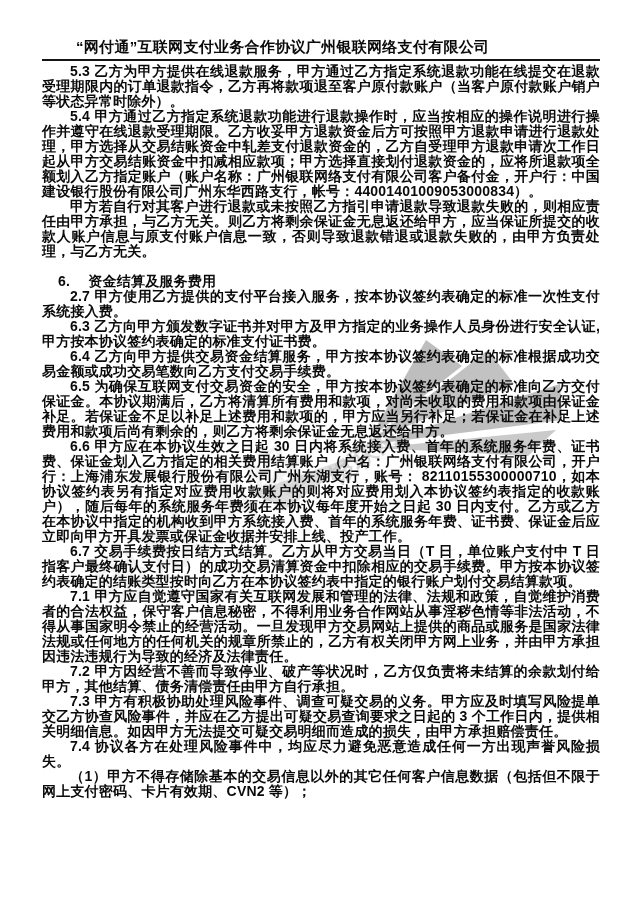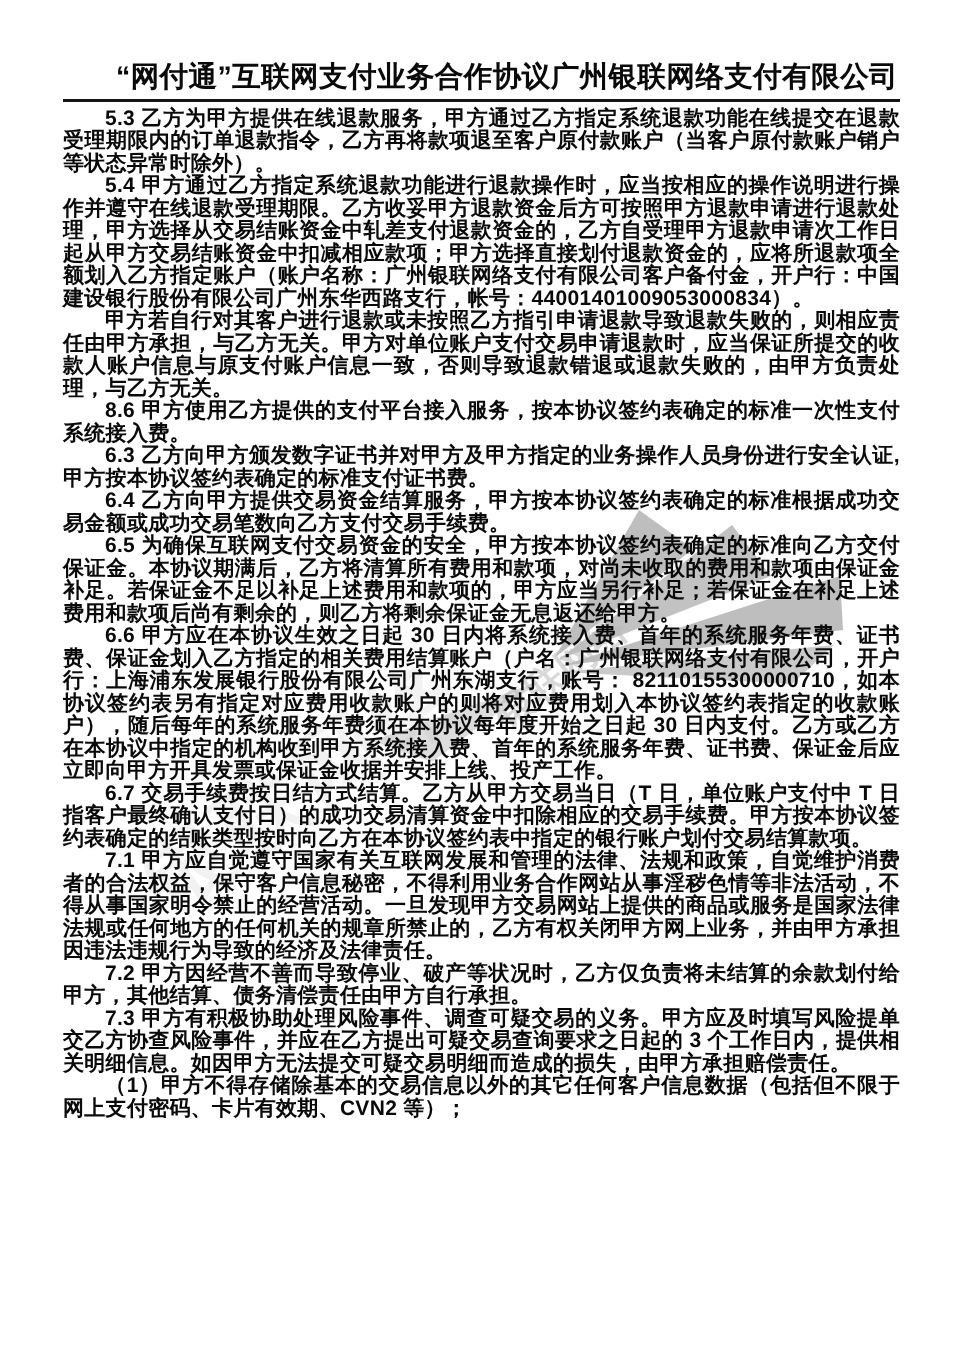--- a/index.html
+++ b/index.html
@@ -25,25 +25,24 @@
   .wm-text-1{left:322px;top:428px;font-size:26px;transform:rotate(-38deg);opacity:.55;}
   .wm-text-2{left:78px;top:525px;font-size:58px;transform:rotate(-35deg);opacity:.18;letter-spacing:4px;}
   
   .content{position:relative;z-index:1;}
   .doc-header{
     margin:38px 40px 0 42px;
     border-bottom:2px solid #151515;
     padding-bottom:2px;
   }
   .doc-title{
-    font-size:19px;
+    font-size:15px;
     font-weight:700;
     padding-left:34px;
     letter-spacing:.3px;
-    text-align:center;
   }
   .doc-body{
     margin:3px 40px 0 42px;
     font-size:14px;
     line-height:15px;
     font-weight:700;
     text-align:justify;
     letter-spacing:.2px;
   }
   .para{text-indent:2em;}
@@ -72,30 +71,32 @@
 
   <div class="content">
     <div class="doc-header">
       <div class="doc-title">“网付通”互联网支付业务合作协议广州银联网络支付有限公司</div>
     </div>
 
     <div class="doc-body">
 
     <div class="para">5.3 乙方为甲方提供在线退款服务，甲方通过乙方指定系统退款功能在线提交在退款受理期限内的订单退款指令，乙方再将款项退至客户原付款账户（当客户原付款账户销户等状态异常时除外）。</div>
         <div class="para">5.4 甲方通过乙方指定系统退款功能进行退款操作时，应当按相应的操作说明进行操作并遵守在线退款受理期限。乙方收妥甲方退款资金后方可按照甲方退款申请进行退款处理，甲方选择从交易结账资金中轧差支付退款资金的，乙方自受理甲方退款申请次工作日起从甲方交易结账资金中扣减相应款项；甲方选择直接划付退款资金的，应将所退款项全额划入乙方指定账户（账户名称：广州银联网络支付有限公司客户备付金，开户行：中国建设银行股份有限公司广州东华西路支行，帐号：44001401009053000834）。</div>
-        <div class="para">甲方若自行对其客户进行退款或未按照乙方指引申请退款导致退款失败的，则相应责任由甲方承担，与乙方无关。甲方对单位账户支付交易申请退款时，应当保证所提交的收款人账户信息与原支付账户信息一致，否则导致退款错退或退款失败的，由甲方负责处理，与乙方无关。</div>
-        <div class="para">8.6 甲方使用乙方提供的支付平台接入服务，按本协议签约表确定的标准一次性支付系统接入费。</div>
+        <div class="para">甲方若自行对其客户进行退款或未按照乙方指引申请退款导致退款失败的，则相应责任由甲方承担，与乙方无关。则乙方将剩余保证金无息返还给甲方，应当保证所提交的收款人账户信息与原支付账户信息一致，否则导致退款错退或退款失败的，由甲方负责处理，与乙方无关。</div>
+        <div class="heading">6.　 资金结算及服务费用</div>
+        <div class="para">2.7 甲方使用乙方提供的支付平台接入服务，按本协议签约表确定的标准一次性支付系统接入费。</div>
         <div class="para">6.3 乙方向甲方颁发数字证书并对甲方及甲方指定的业务操作人员身份进行安全认证,甲方按本协议签约表确定的标准支付证书费。</div>
         <div class="para">6.4 乙方向甲方提供交易资金结算服务，甲方按本协议签约表确定的标准根据成功交易金额或成功交易笔数向乙方支付交易手续费。</div>
         <div class="para">6.5 为确保互联网支付交易资金的安全，甲方按本协议签约表确定的标准向乙方交付保证金。本协议期满后，乙方将清算所有费用和款项，对尚未收取的费用和款项由保证金补足。若保证金不足以补足上述费用和款项的，甲方应当另行补足；若保证金在补足上述费用和款项后尚有剩余的，则乙方将剩余保证金无息返还给甲方。</div>
         <div class="para">6.6 甲方应在本协议生效之日起 30 日内将系统接入费、首年的系统服务年费、证书费、保证金划入乙方指定的相关费用结算账户（户名：广州银联网络支付有限公司，开户行：上海浦东发展银行股份有限公司广州东湖支行，账号： 82110155300000710，如本协议签约表另有指定对应费用收款账户的则将对应费用划入本协议签约表指定的收款账户），随后每年的系统服务年费须在本协议每年度开始之日起 30 日内支付。乙方或乙方在本协议中指定的机构收到甲方系统接入费、首年的系统服务年费、证书费、保证金后应立即向甲方开具发票或保证金收据并安排上线、投产工作。</div>
         <div class="para">6.7 交易手续费按日结方式结算。乙方从甲方交易当日（T 日，单位账户支付中 T 日指客户最终确认支付日）的成功交易清算资金中扣除相应的交易手续费。甲方按本协议签约表确定的结账类型按时向乙方在本协议签约表中指定的银行账户划付交易结算款项。</div>
         <div class="para">7.1 甲方应自觉遵守国家有关互联网发展和管理的法律、法规和政策，自觉维护消费者的合法权益，保守客户信息秘密，不得利用业务合作网站从事淫秽色情等非法活动，不得从事国家明令禁止的经营活动。一旦发现甲方交易网站上提供的商品或服务是国家法律法规或任何地方的任何机关的规章所禁止的，乙方有权关闭甲方网上业务，并由甲方承担因违法违规行为导致的经济及法律责任。</div>
         <div class="para">7.2 甲方因经营不善而导致停业、破产等状况时，乙方仅负责将未结算的余款划付给甲方，其他结算、债务清偿责任由甲方自行承担。</div>
         <div class="para">7.3 甲方有积极协助处理风险事件、调查可疑交易的义务。甲方应及时填写风险提单交乙方协查风险事件，并应在乙方提出可疑交易查询要求之日起的 3 个工作日内，提供相关明细信息。如因甲方无法提交可疑交易明细而造成的损失，由甲方承担赔偿责任。</div>
+        <div class="para">7.4 协议各方在处理风险事件中，均应尽力避免恶意造成任何一方出现声誉风险损失。</div>
         <div class="para">（1）甲方不得存储除基本的交易信息以外的其它任何客户信息数据（包括但不限于网上支付密码、卡片有效期、CVN2 等）；</div>
       </div>
   </div>
 
   <div class="doc-footer">
     
     
   </div>
 
 </div>

